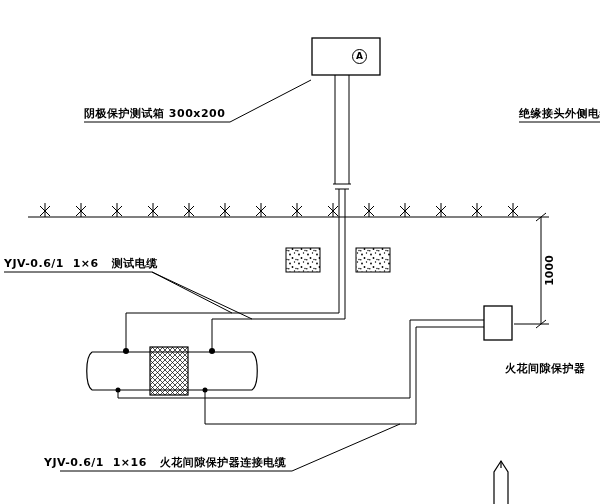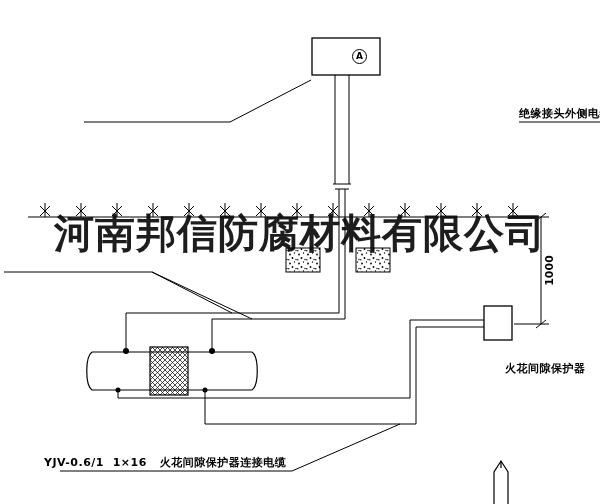--- a/index.html
+++ b/index.html
@@ -167,25 +167,26 @@
     </g>
 
     <g stroke="#000" stroke-width="1.2" fill="none">
       <path d="M494,504 L494,472 L501,461 L508,472 L508,504"></path>
       <line x1="501" y1="461" x2="501" y2="468"></line>
     </g>
   </svg>
 
   <div class="meter-label" style="left:353px;top:50px;width:13px;height:13px;line-height:13px;">A</div>
 
+  <div class="cad-label" style="left:84px;top:106px;">阴极保护测试箱 300x200</div>
 
   <div class="cad-label" style="left:519px;top:106px;">绝缘接头外侧电缆</div>
 
+  <div class="cad-label" style="left:4px;top:256px;">YJV-0.6/1  1×6   测试电缆</div>
 
   <div class="cad-label" style="left:505px;top:361px;">火花间隙保护器</div>
 
   <div class="cad-label" style="left:44px;top:455px;">YJV-0.6/1  1×16   火花间隙保护器连接电缆</div>
 
   <div class="dim-label">1000</div>
 
-  <div class="watermark">河南邦信防腐材料有限公司</div>
 
 </div>
 
 </body></html>

